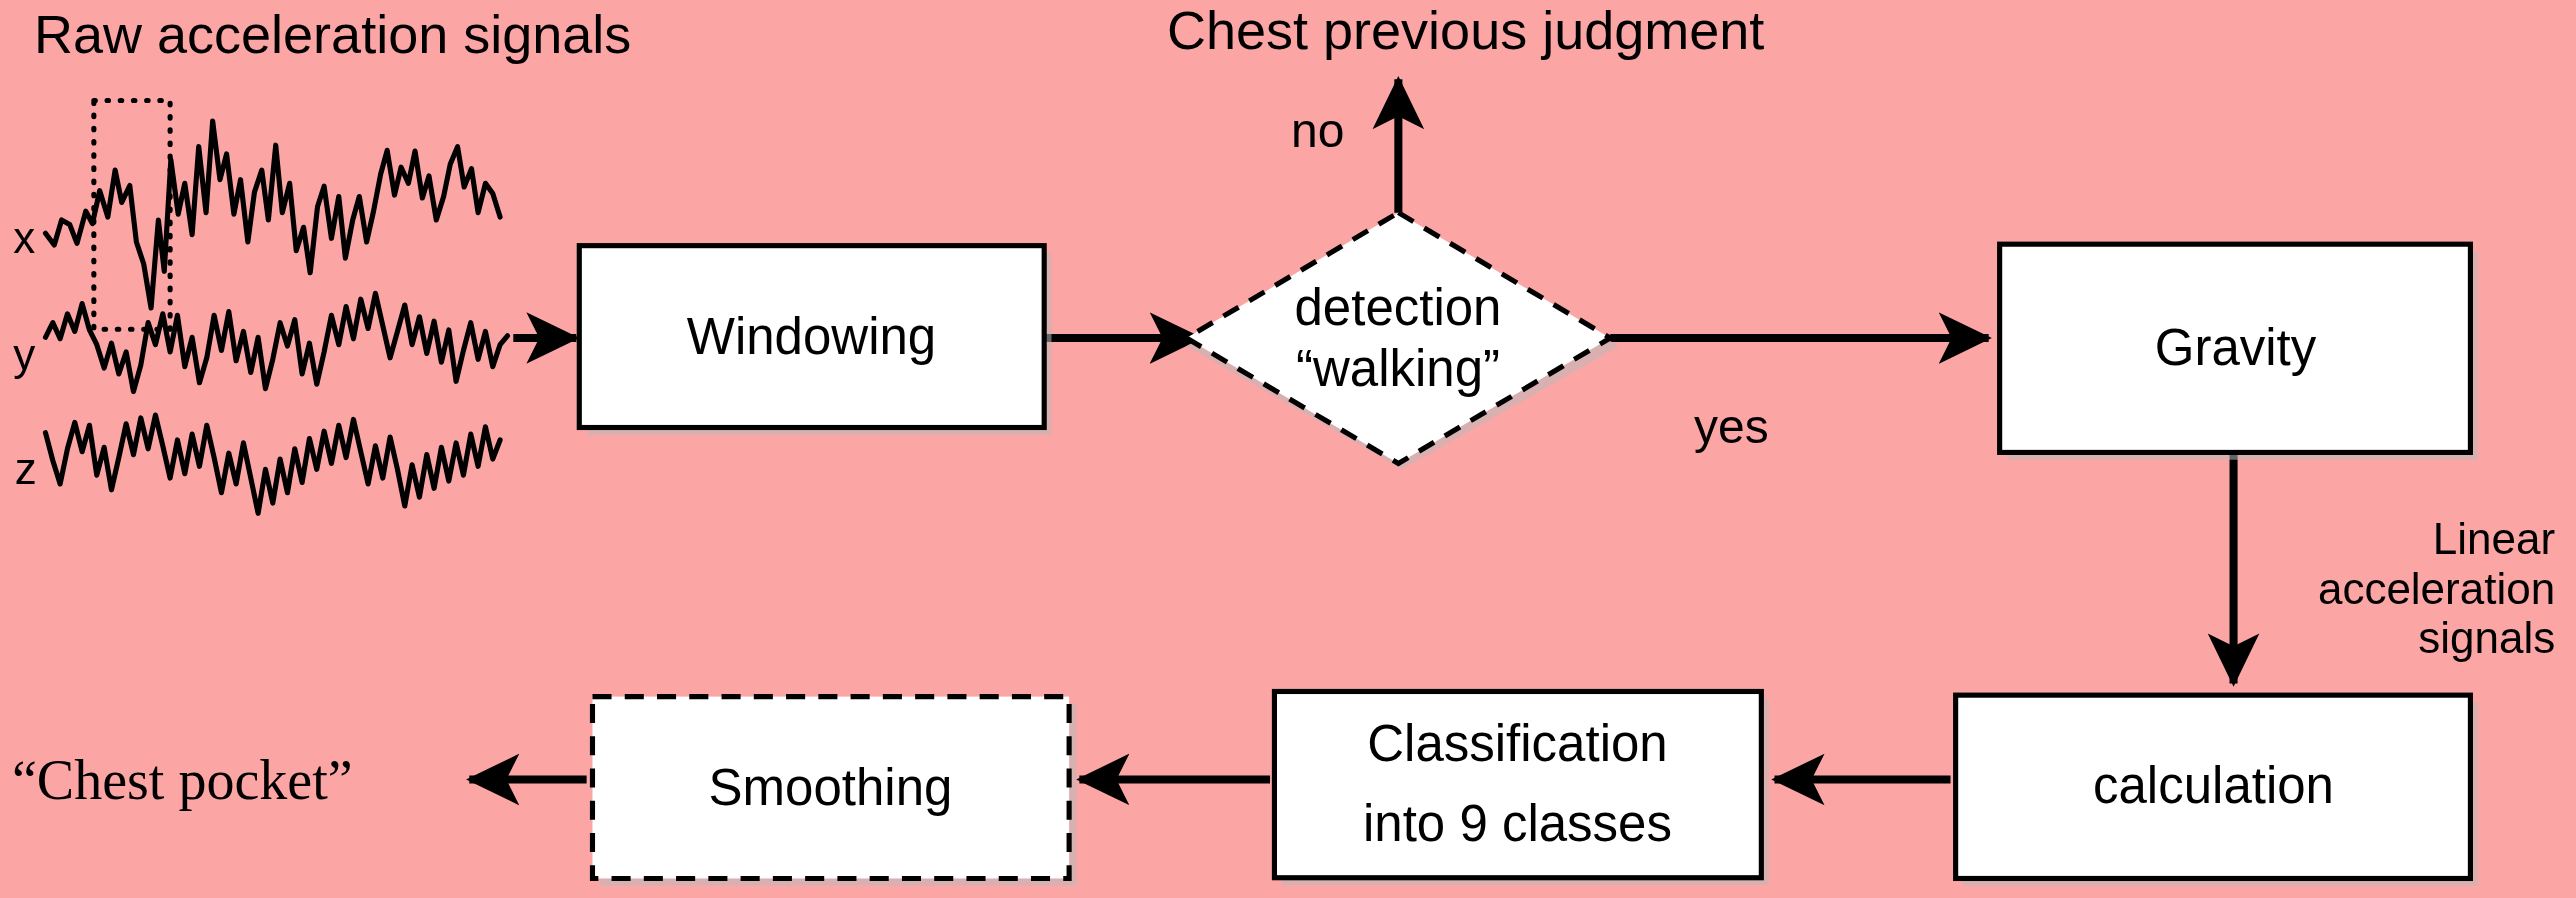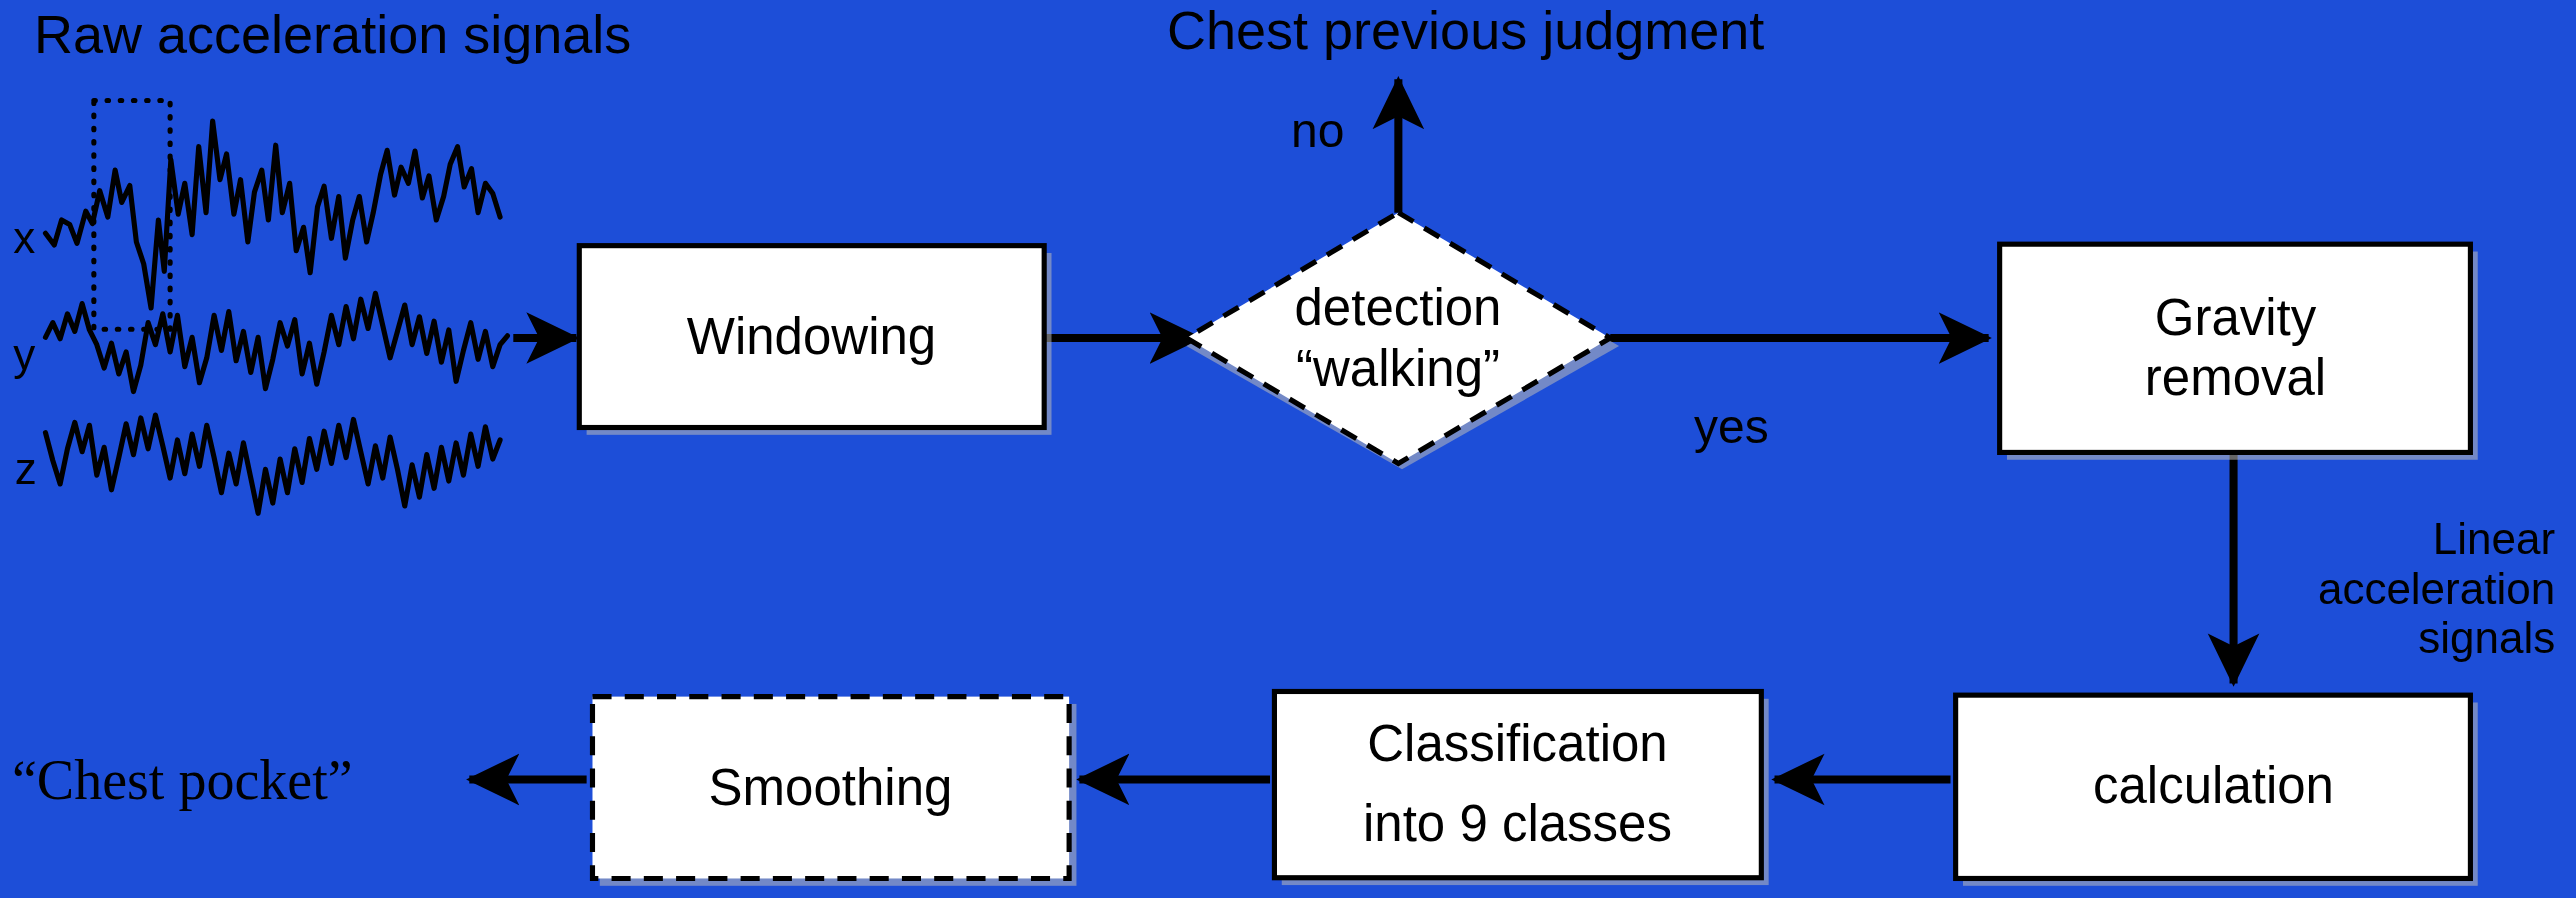--- a/index.html
+++ b/index.html
@@ -10,21 +10,21 @@
   body {
     width: 2576px;
     height: 899px;
     font-family: "Liberation Sans", sans-serif;
     overflow: hidden;
   }
   #diagram-root {
     position: relative;
     width: 2576px;
     height: 899px;
-    background: #1d4ed8;
+    background: #fca5a5;
   }
   svg.canvas {
     position: absolute;
     top: 0;
     left: 0;
     width: 2576px;
     height: 899px;
     display: block;
   }
   .solid-box {
@@ -216,21 +216,20 @@
     <span>Windowing</span>
   </div>
 
   <div class="node-text" style="left:1186px; top:235px; width:424px; height:207px;">
     <span>detection</span>
     <span>“walking”</span>
   </div>
 
   <div class="node-text" style="left:2000px; top:244px; width:471px; height:208px;text-align:center;">
     <span>Gravity</span>
-    <span>removal</span>
   </div>
 
   <div class="node-text" style="left:1956px; top:695px; width:515px; height:183px;">
     <span>calculation</span>
   </div>
 
   <div class="node-text" style="left:1274px; top:691px; width:487px; height:186px;gap:20px;">
     <span>Classification</span>
     <span>into 9 classes</span>
   </div>

